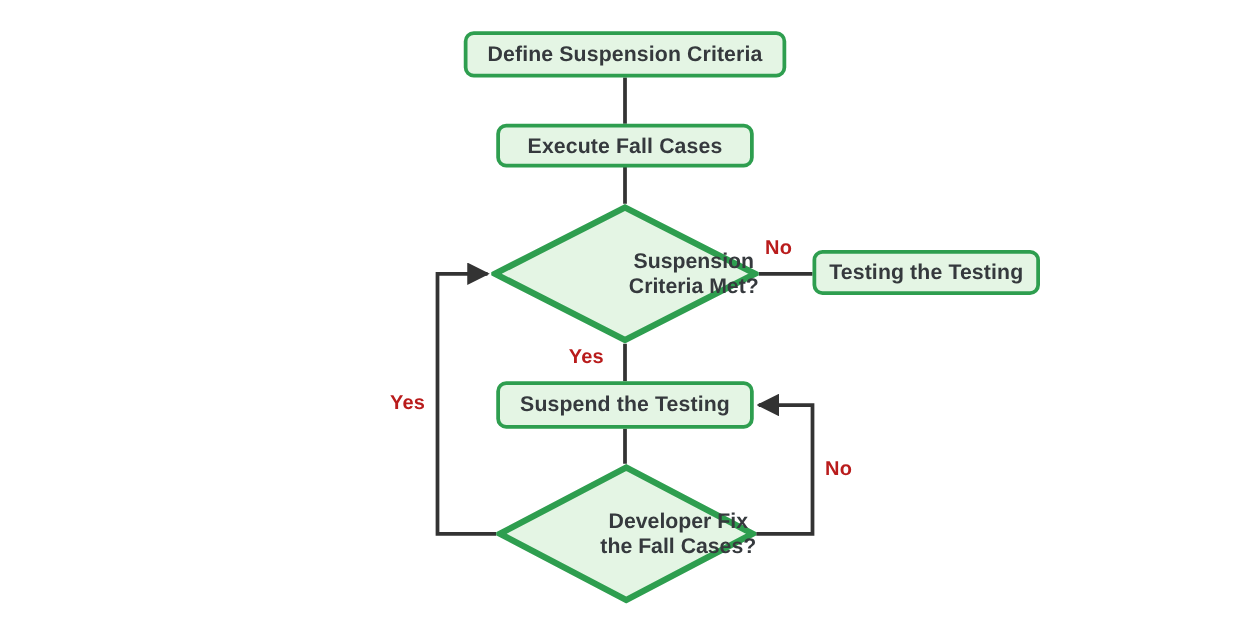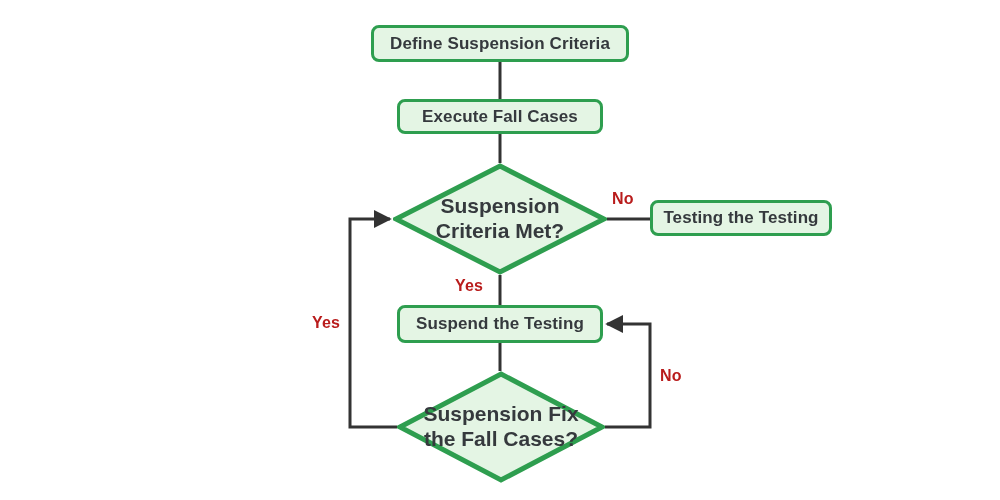--- a/index.html
+++ b/index.html
@@ -39,23 +39,24 @@
     color: #35393d;
     font-weight: bold;
     font-size: 17px;
     letter-spacing: 0.1px;
     z-index: 3;
   }
   .decision-node {
     background: transparent;
     color: #35393d;
     font-weight: bold;
-    font-size: 21px;
+    font-size: 17px;
     line-height: 1.18;
     z-index: 3;
+    justify-content: flex-end;
   }
   .decision-node .decision-shape {
     position: absolute;
     left: 0;
     top: 0;
     width: 100%;
     height: 100%;
     z-index: 0;
   }
   .decision-node .decision-label {
@@ -128,21 +129,21 @@
   </div>
 
   <div class="node process-node" style="left:397px; top:305px; width:206px; height:38px;">
     <span>Suspend the Testing</span>
   </div>
 
   <div class="node decision-node" style="left:397px; top:371px; width:208px; height:112px;">
     <svg class="decision-shape" viewBox="0 0 208 112" preserveAspectRatio="none">
       <polygon points="104,3 205,56 104,109 3,56" fill="#e4f5e4" stroke="#2e9e4f" stroke-width="5" stroke-linejoin="miter"></polygon>
     </svg>
-    <span class="decision-label">Suspension Fix
+    <span class="decision-label">Developer Fix
 the Fall Cases?</span>
   </div>
 
   <span class="edge-label" style="left:612px; top:190px;">No</span>
 
   <span class="edge-label" style="left:455px; top:277px;">Yes</span>
 
   <span class="edge-label" style="left:660px; top:367px;">No</span>
 
   <span class="edge-label" style="left:312px; top:314px;">Yes</span>

